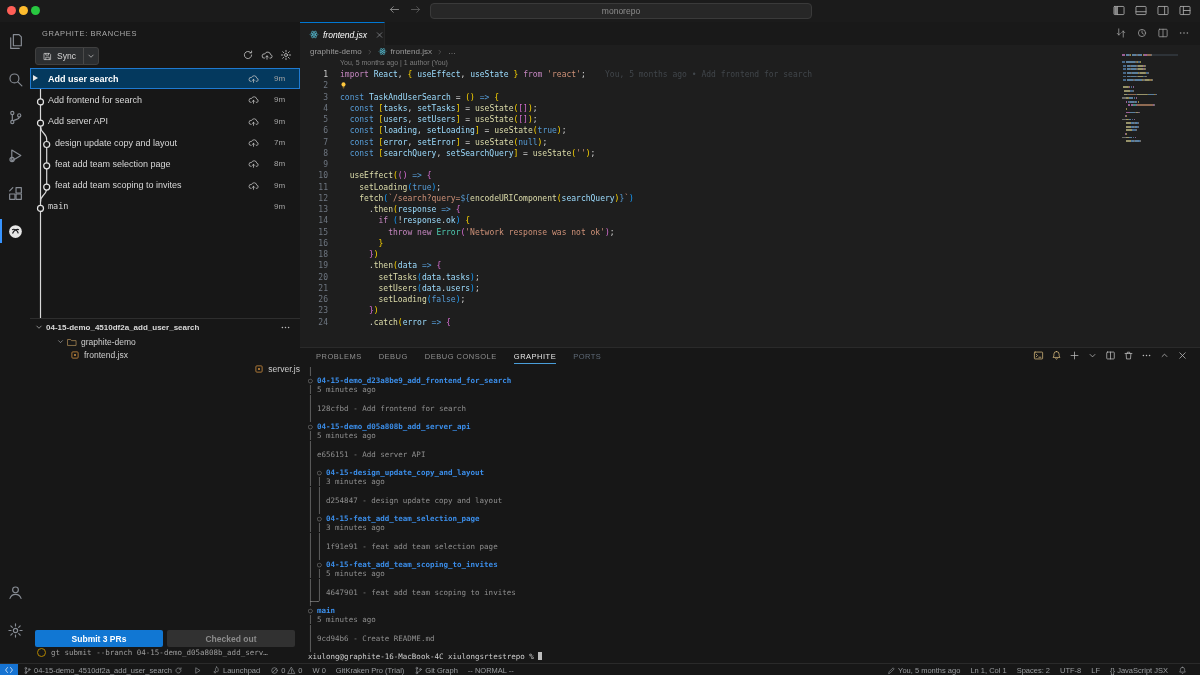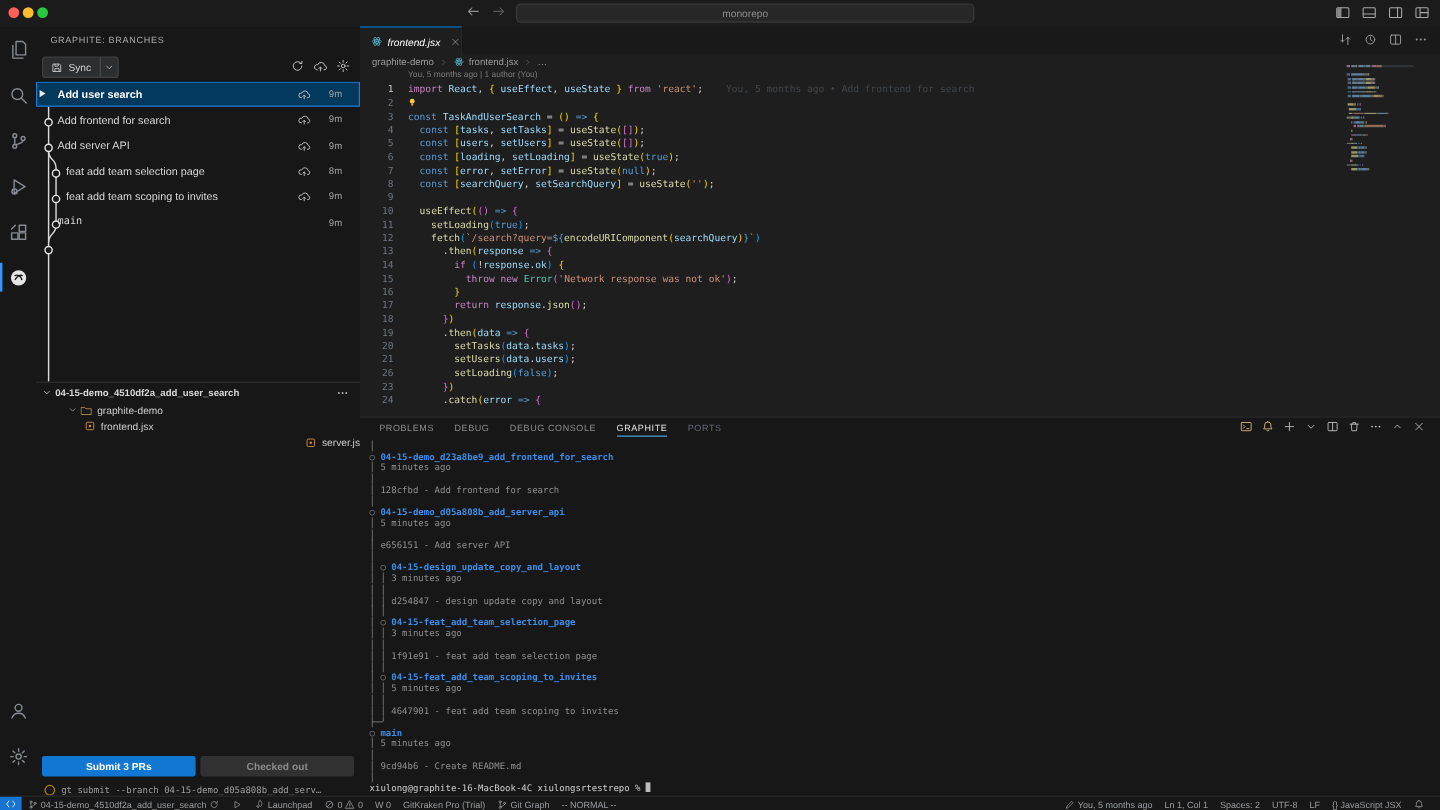--- a/index.html
+++ b/index.html
@@ -54,21 +54,21 @@
   .sec-head{height:16px;display:flex;align-items:center;font-size:8px;font-weight:bold;color:#d9d9d9;}
   .sec-head .ico.chev{width:10px;height:10px;margin:0 2px 0 4px;color:#c0c0c0;}
   .sec-head .ico.more{width:11px;height:11px;margin-left:auto;margin-right:9px;color:#bdbdbd;}
   .tree-row{height:13.5px;display:flex;align-items:center;font-size:8.5px;color:#cfcfcf;}
   .tree-row .ico.chev{width:9px;height:9px;margin-right:2px;color:#b5b5b5;}
   .tree-row .ico.ficon{width:10px;height:10px;margin-right:4px;color:#b8935a;}
   .btn{position:absolute;height:17px;border:none;border-radius:2px;font-size:8.5px;font-weight:bold;
        font-family:"Liberation Sans",sans-serif;}
   #btn-submit{left:5px;top:608px;width:128px;color:#ffffff;}
   #btn-checkout{left:137px;top:608px;width:128px;background:#313131;color:#8b8b8b;}
-  .gt-strip{position:absolute;left:0;top:626px;width:270px;height:15px;display:flex;align-items:flex-end;
+  .gt-strip{position:absolute;left:0;top:626px;width:270px;height:15px;display:flex;align-items:flex-start;
             font-family:"DejaVu Sans Mono",monospace;font-size:7.5px;color:#9d9d9d;white-space:nowrap;overflow:hidden;}
   .gt-dot{flex:none;width:7px;height:7px;border-radius:50%;border:1.5px solid #b38600;margin:0 5px 0 7px;}
 
   
   .editor{position:absolute;left:300px;top:22px;width:900px;height:325px;background:#1e1e1e;}
   .tabstrip{position:absolute;left:0;top:0;width:900px;height:23px;background:#191919;}
   .tab{position:absolute;left:0;top:0;height:23px;width:84px;background:#1e1e1e;border-top:1px solid #0078d4;
        border-right:1px solid #252525;display:flex;align-items:center;}
   .tab .ico.lang{width:11px;height:11px;margin:0 4px 0 9px;}
   .tab .t-label{font-size:8.5px;font-style:italic;color:#ffffff;}
@@ -326,20 +326,30 @@
           <span class="b-label">Add server API</span>
           <span class="ico cloud">
             <svg viewBox="0 0 16 16" fill="none" stroke="currentColor" stroke-width="1.1" stroke-linecap="round" stroke-linejoin="round">
               <path d="M4.6 12.3a2.9 2.9 0 1 1 .5-5.7 4 4 0 0 1 7.7 1 2.3 2.3 0 0 1-.8 4.7"></path>
               <path d="M8 13.6V9.3M6.3 10.8L8 9.1l1.7 1.7"></path>
             </svg>
           </span>
           <span class="b-time">9m</span>
         </div>
         <div class="branch-row ind">
+          <span class="b-label">design update copy and layout</span>
+          <span class="ico cloud">
+            <svg viewBox="0 0 16 16" fill="none" stroke="currentColor" stroke-width="1.1" stroke-linecap="round" stroke-linejoin="round">
+              <path d="M4.6 12.3a2.9 2.9 0 1 1 .5-5.7 4 4 0 0 1 7.7 1 2.3 2.3 0 0 1-.8 4.7"></path>
+              <path d="M8 13.6V9.3M6.3 10.8L8 9.1l1.7 1.7"></path>
+            </svg>
+          </span>
+          <span class="b-time">7m</span>
+        </div>
+        <div class="branch-row ind">
           <span class="b-label">feat add team selection page</span>
           <span class="ico cloud">
             <svg viewBox="0 0 16 16" fill="none" stroke="currentColor" stroke-width="1.1" stroke-linecap="round" stroke-linejoin="round">
               <path d="M4.6 12.3a2.9 2.9 0 1 1 .5-5.7 4 4 0 0 1 7.7 1 2.3 2.3 0 0 1-.8 4.7"></path>
               <path d="M8 13.6V9.3M6.3 10.8L8 9.1l1.7 1.7"></path>
             </svg>
           </span>
           <span class="b-time">8m</span>
         </div>
         <div class="branch-row ind">
@@ -502,21 +512,20 @@
         <div class="code-line"><span class="ln">7</span><span class="lc"><span class="c-p">  </span><span class="c-d">const</span><span class="c-p"> </span><span class="c-g1">[</span><span class="c-v">error</span><span class="c-p">, </span><span class="c-v">setError</span><span class="c-g1">]</span><span class="c-p"> = </span><span class="c-f">useState</span><span class="c-g1">(</span><span class="c-b">null</span><span class="c-g1">)</span><span class="c-p">;</span></span></div>
         <div class="code-line"><span class="ln">8</span><span class="lc"><span class="c-p">  </span><span class="c-d">const</span><span class="c-p"> </span><span class="c-g1">[</span><span class="c-v">searchQuery</span><span class="c-p">, </span><span class="c-v">setSearchQuery</span><span class="c-g1">]</span><span class="c-p"> = </span><span class="c-f">useState</span><span class="c-g1">(</span><span class="c-s">''</span><span class="c-g1">)</span><span class="c-p">;</span></span></div>
         <div class="code-line"><span class="ln">9</span><span class="lc"></span></div>
         <div class="code-line"><span class="ln">10</span><span class="lc"><span class="c-p">  </span><span class="c-f">useEffect</span><span class="c-g1">(</span><span class="c-g2">()</span><span class="c-p"> </span><span class="c-a">=&gt;</span><span class="c-p"> </span><span class="c-g2">{</span></span></div>
         <div class="code-line"><span class="ln">11</span><span class="lc"><span class="c-p">    </span><span class="c-f">setLoading</span><span class="c-g3">(</span><span class="c-b">true</span><span class="c-g3">)</span><span class="c-p">;</span></span></div>
         <div class="code-line"><span class="ln">12</span><span class="lc"><span class="c-p">    </span><span class="c-f">fetch</span><span class="c-g3">(</span><span class="c-s">`/search?query=</span><span class="c-d">${</span><span class="c-f">encodeURIComponent</span><span class="c-g1">(</span><span class="c-v">searchQuery</span><span class="c-g1">)</span><span class="c-d">}</span><span class="c-s">`</span><span class="c-g3">)</span></span></div>
         <div class="code-line"><span class="ln">13</span><span class="lc"><span class="c-p">      .</span><span class="c-f">then</span><span class="c-g1">(</span><span class="c-v">response</span><span class="c-p"> </span><span class="c-a">=&gt;</span><span class="c-p"> </span><span class="c-g2">{</span></span></div>
         <div class="code-line"><span class="ln">14</span><span class="lc"><span class="c-p">        </span><span class="c-k">if</span><span class="c-p"> </span><span class="c-g3">(</span><span class="c-p">!</span><span class="c-v">response</span><span class="c-p">.</span><span class="c-v">ok</span><span class="c-g3">)</span><span class="c-p"> </span><span class="c-g1">{</span></span></div>
         <div class="code-line"><span class="ln">15</span><span class="lc"><span class="c-p">          </span><span class="c-k">throw</span><span class="c-p"> </span><span class="c-k">new</span><span class="c-p"> </span><span class="c-t">Error</span><span class="c-g2">(</span><span class="c-s">'Network response was not ok'</span><span class="c-g2">)</span><span class="c-p">;</span></span></div>
         <div class="code-line"><span class="ln">16</span><span class="lc"><span class="c-p">        </span><span class="c-g1">}</span></span></div>
-        <div class="code-line"><span class="ln">17</span><span class="lc"><span class="c-p">        </span><span class="c-k">return</span><span class="c-p"> </span><span class="c-v">response</span><span class="c-p">.</span><span class="c-f">json</span><span class="c-g2">()</span><span class="c-p">;</span></span></div>
         <div class="code-line"><span class="ln">18</span><span class="lc"><span class="c-p">      </span><span class="c-g2">}</span><span class="c-g1">)</span></span></div>
         <div class="code-line"><span class="ln">19</span><span class="lc"><span class="c-p">      .</span><span class="c-f">then</span><span class="c-g1">(</span><span class="c-v">data</span><span class="c-p"> </span><span class="c-a">=&gt;</span><span class="c-p"> </span><span class="c-g2">{</span></span></div>
         <div class="code-line"><span class="ln">20</span><span class="lc"><span class="c-p">        </span><span class="c-f">setTasks</span><span class="c-g3">(</span><span class="c-v">data</span><span class="c-p">.</span><span class="c-v">tasks</span><span class="c-g3">)</span><span class="c-p">;</span></span></div>
         <div class="code-line"><span class="ln">21</span><span class="lc"><span class="c-p">        </span><span class="c-f">setUsers</span><span class="c-g3">(</span><span class="c-v">data</span><span class="c-p">.</span><span class="c-v">users</span><span class="c-g3">)</span><span class="c-p">;</span></span></div>
         <div class="code-line"><span class="ln">26</span><span class="lc"><span class="c-p">        </span><span class="c-f">setLoading</span><span class="c-g3">(</span><span class="c-b">false</span><span class="c-g3">)</span><span class="c-p">;</span></span></div>
         <div class="code-line"><span class="ln">23</span><span class="lc"><span class="c-p">      </span><span class="c-g2">}</span><span class="c-g1">)</span></span></div>
         <div class="code-line"><span class="ln">24</span><span class="lc"><span class="c-p">      .</span><span class="c-f">catch</span><span class="c-g1">(</span><span class="c-v">error</span><span class="c-p"> </span><span class="c-a">=&gt;</span><span class="c-p"> </span><span class="c-g2">{</span></span></div>
       </div>
     <div id="minimap">
         <div class="mm-row"><span style="width: 3.3px; background: rgb(154, 95, 150);"></span><span style="width: 0.8px; background: transparent;"></span><span style="width: 2.75px; background: rgb(91, 127, 158);"></span><span style="width: 1.1px; background: rgb(107, 107, 107);"></span><span style="width: 0.8px; background: rgb(143, 132, 73);"></span><span style="width: 0.8px; background: transparent;"></span><span style="width: 4.95px; background: rgb(91, 127, 158);"></span><span style="width: 1.1px; background: rgb(107, 107, 107);"></span><span style="width: 4.4px; background: rgb(91, 127, 158);"></span><span style="width: 0.8px; background: transparent;"></span><span style="width: 0.8px; background: rgb(143, 132, 73);"></span><span style="width: 0.8px; background: transparent;"></span><span style="width: 2.2px; background: rgb(154, 95, 150);"></span><span style="width: 0.8px; background: transparent;"></span><span style="width: 3.85px; background: rgb(143, 106, 82);"></span><span style="width: 0.8px; background: rgb(107, 107, 107);"></span><span style="width: 25.85px; background: rgb(46, 51, 56);"></span></div>

